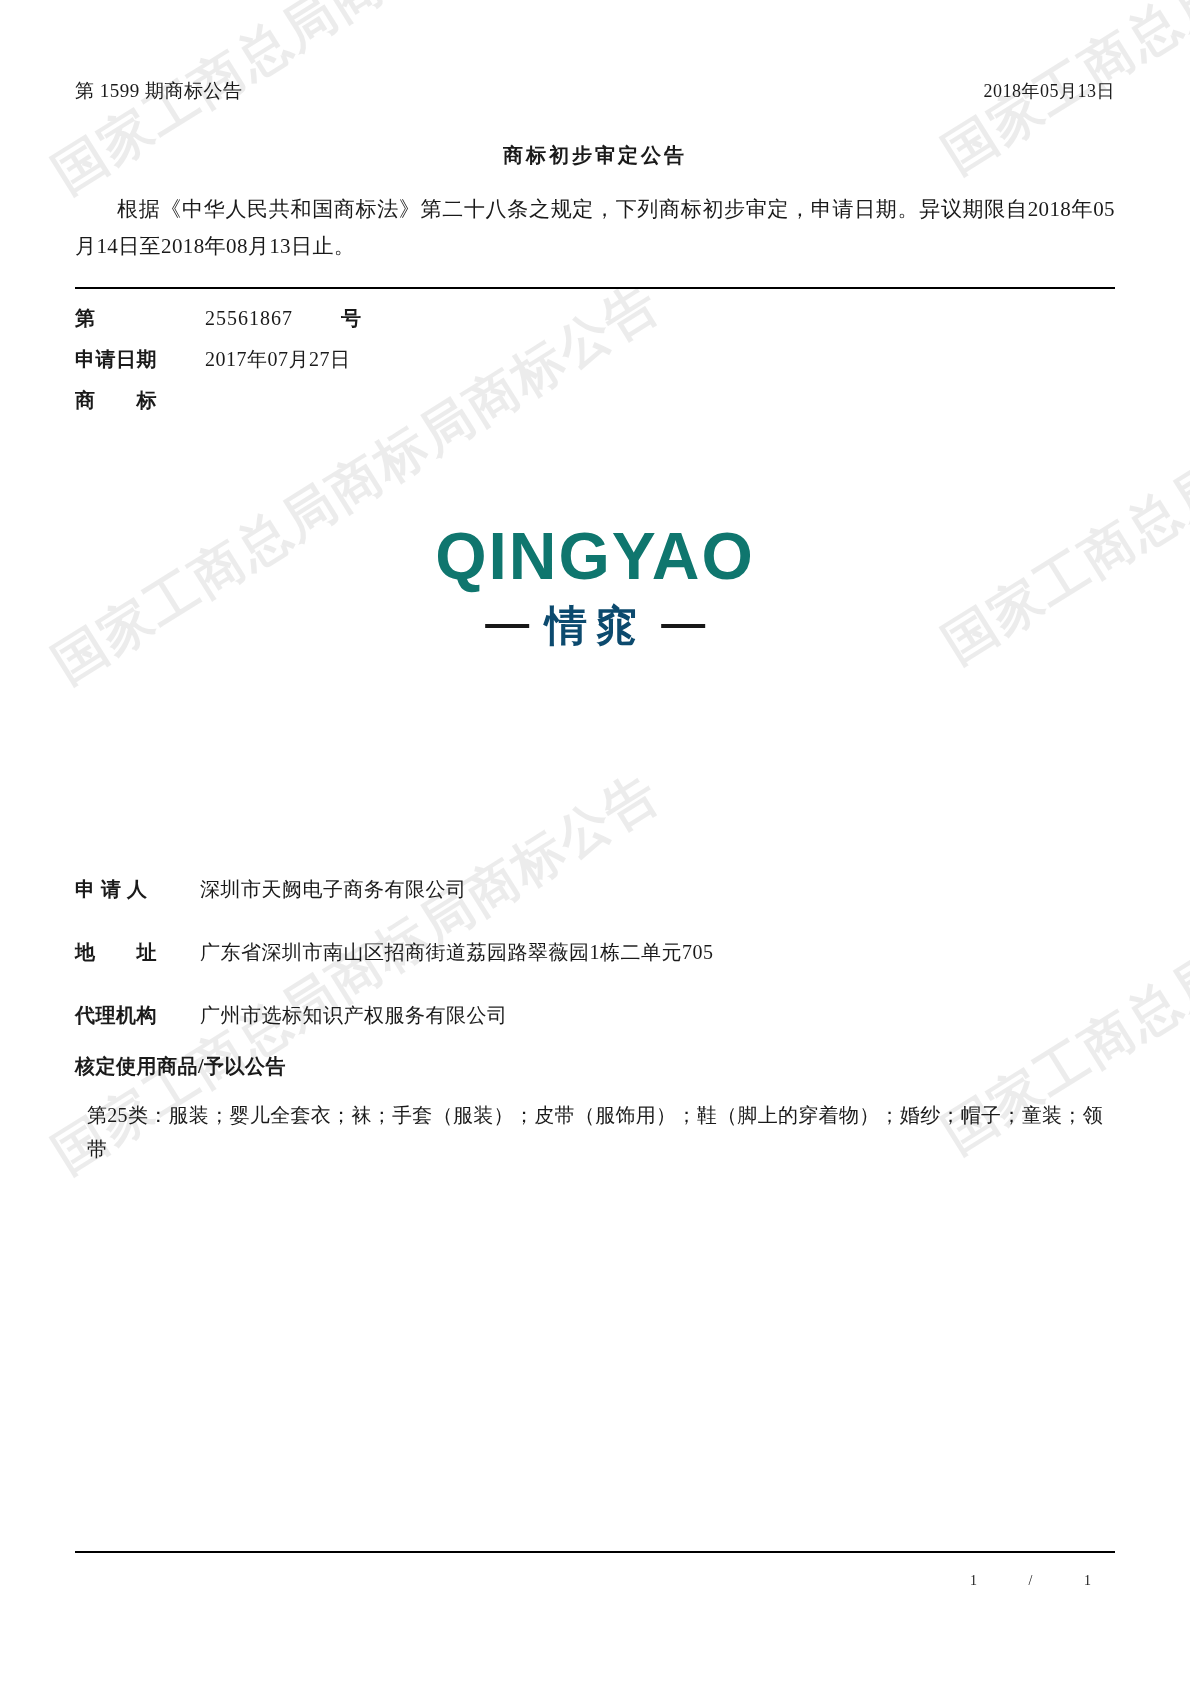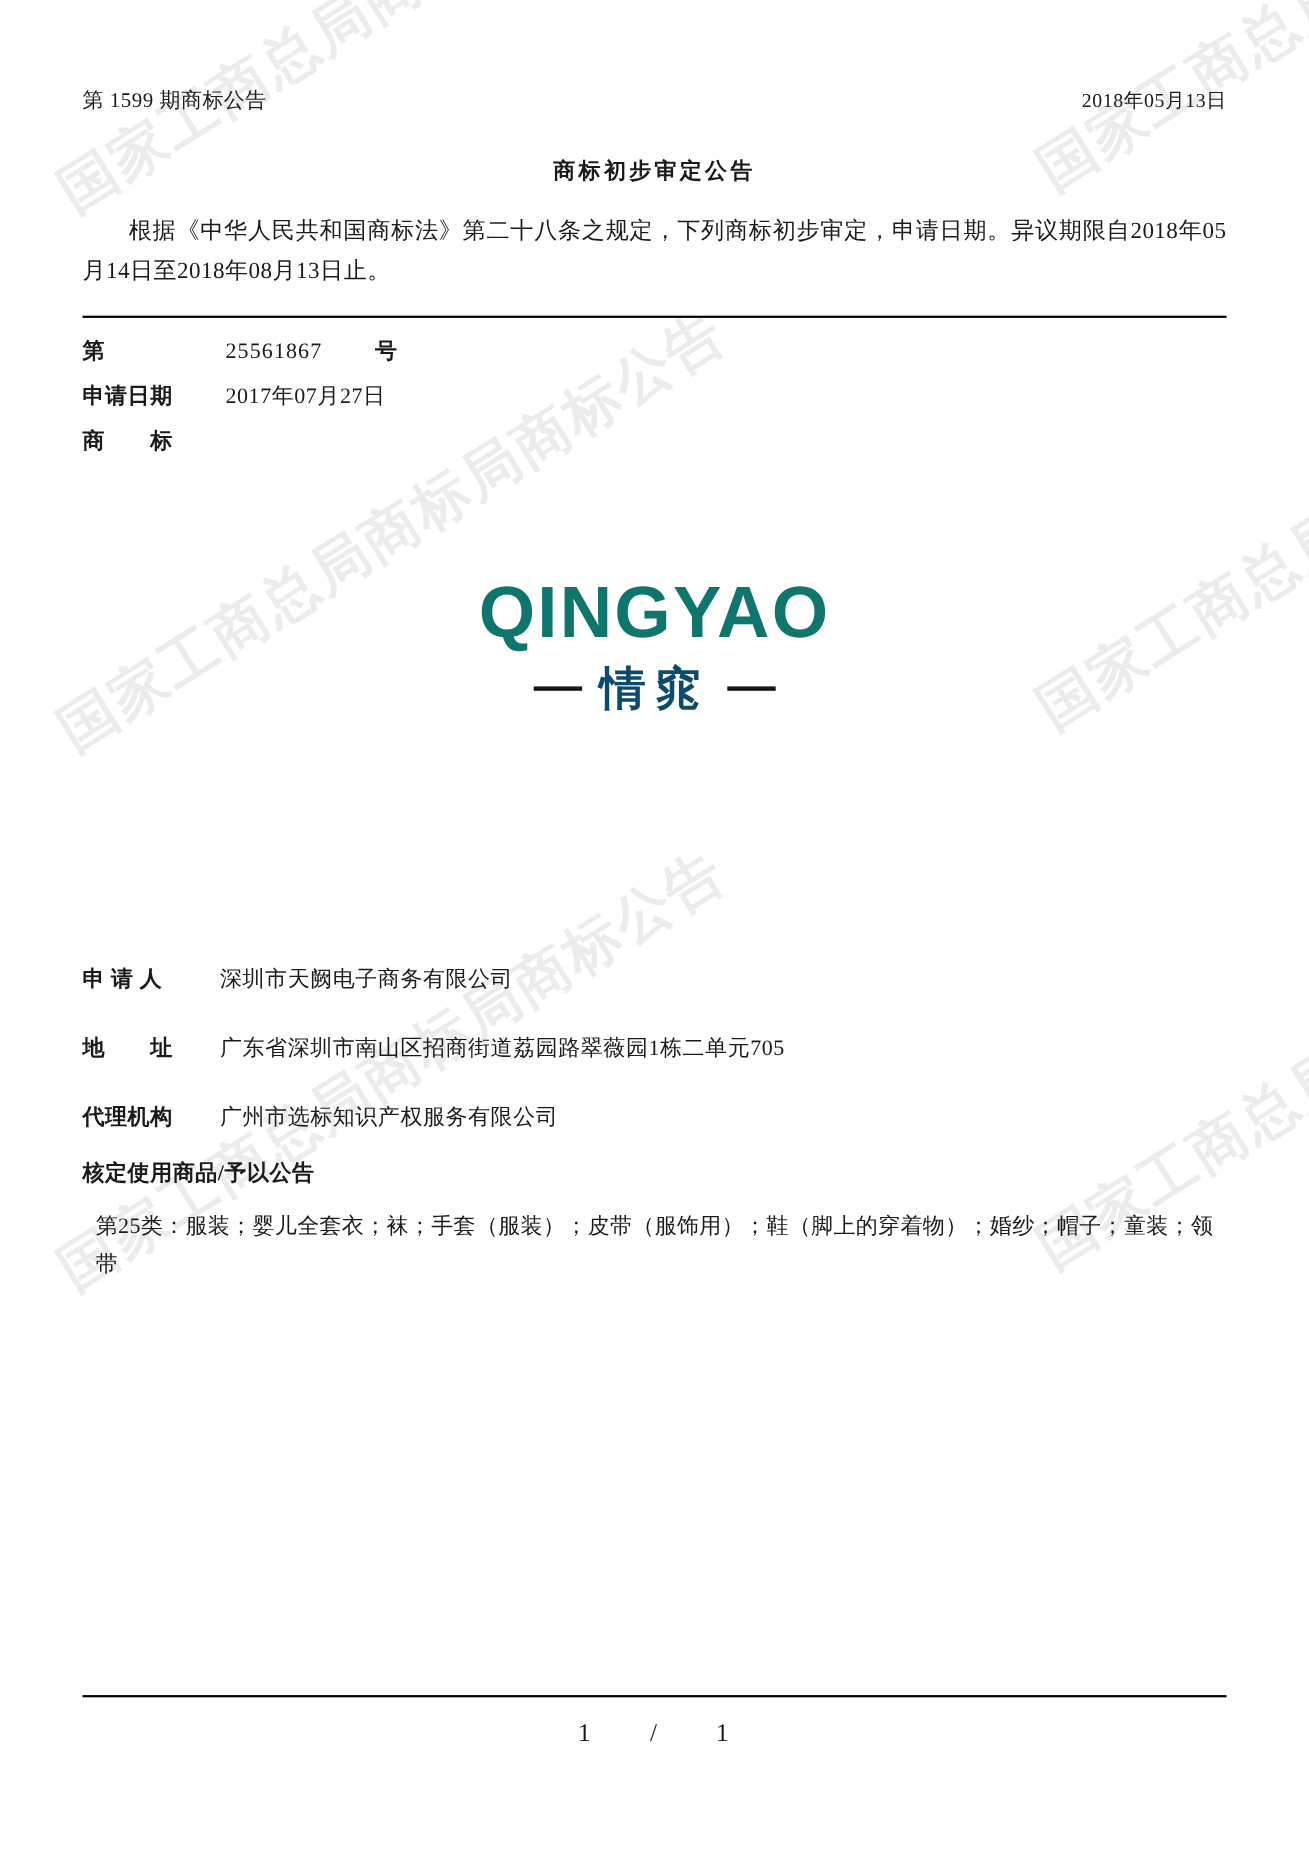--- a/index.html
+++ b/index.html
@@ -168,22 +168,22 @@
     right: 75px;
     bottom: 95px;
     z-index: 2;
   }
   .footer hr {
     border: none;
     border-top: 2px solid #000;
     margin: 0 0 20px 0;
   }
   .pager {
-    text-align: center;
-    font-size: 23px;
+    text-align: right;
+    font-size: 14px;
     letter-spacing: 2px;
   }
   .pager span { margin: 0 22px; }
 </style>
 </head>
 <body>
 
 <div class="page">
 
   <div class="watermark-layer">

